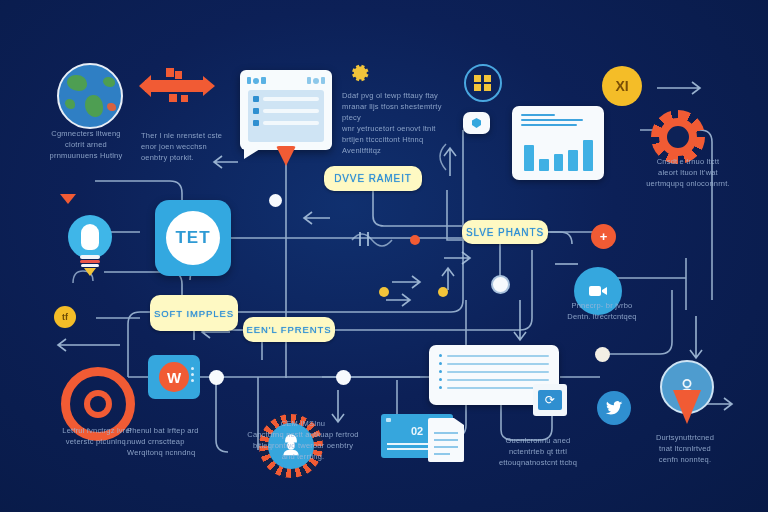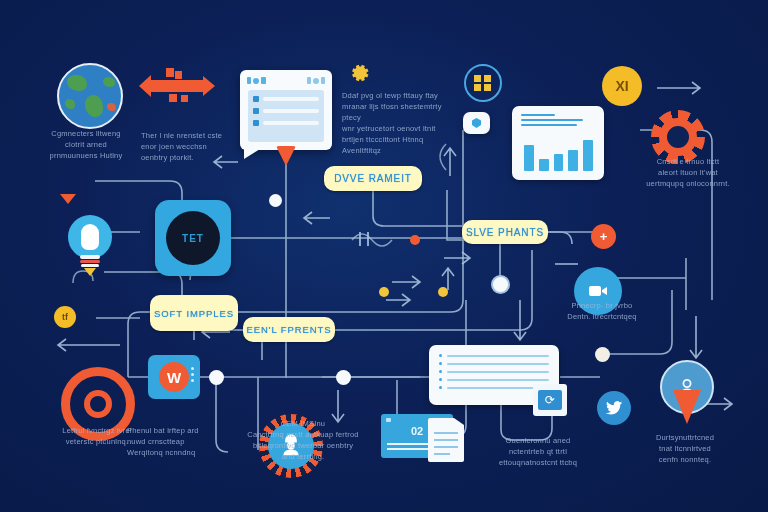--- a/index.html
+++ b/index.html
@@ -50,23 +50,23 @@
     background:#fff;border-radius:9px 9px 7px 7px;}
   .bulb-base{position:absolute;left:12px;top:40px;width:20px;height:4px;background:#f2f4f7;border-radius:2px;}
   .bulb-base2{position:absolute;left:12px;top:45px;width:20px;height:3px;background:#e8554a;border-radius:2px;}
   .bulb-base3{position:absolute;left:13px;top:49px;width:18px;height:3px;background:#f2f4f7;border-radius:2px;}
   .bulb-tip{position:absolute;left:16px;top:53px;width:12px;height:8px;background:#f2c43a;
     clip-path:polygon(0 0,100% 0,50% 100%);}
 
   
   .tet{width:76px;height:76px;border-radius:14px;background:#33a8e0;
     display:flex;align-items:center;justify-content:center;box-shadow:0 3px 8px rgba(0,0,0,.3);}
-  .tet .disc{width:54px;height:54px;border-radius:50%;background:#0f172a;
+  .tet .disc{width:54px;height:54px;border-radius:50%;background:#ffffff;
     display:flex;align-items:center;justify-content:center;
-    color:#2f9ad4;font-weight:700;font-size:10px;letter-spacing:1px;}
+    color:#2f9ad4;font-weight:700;font-size:17px;letter-spacing:1px;}
 
   
   .gearring{width:56px;height:56px;border-radius:50%;
     border:9px solid #f15b34;display:flex;align-items:center;justify-content:center;}
   .gearring b{display:block;width:16px;height:16px;border-radius:50%;
     box-shadow:0 0 0 6px #f15b34;background:transparent;}
 
   
   .cog{width:54px;height:54px;border-radius:50%;background:
      conic-gradient(#f15b34 0 8%, transparent 0 12.5%,#f15b34 0 20.5%,transparent 0 25%,

